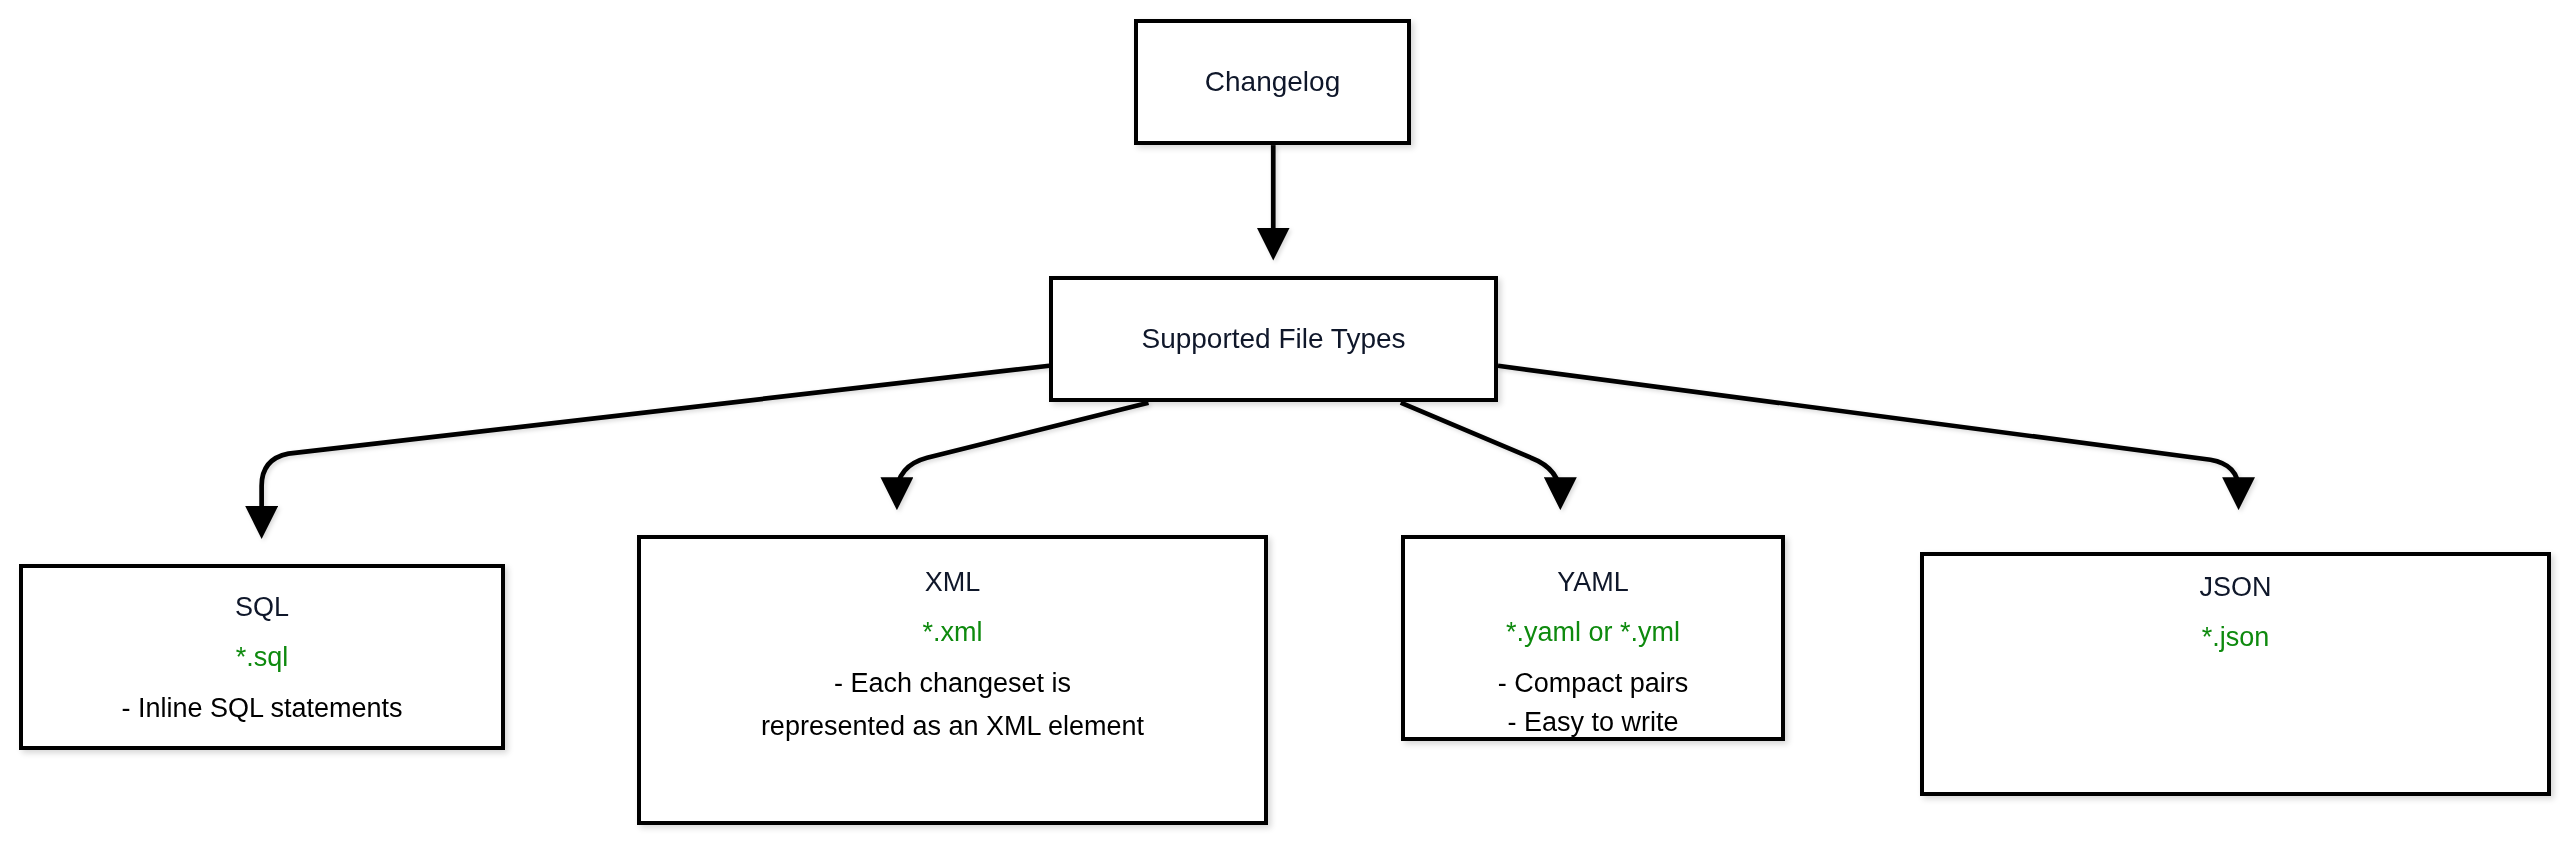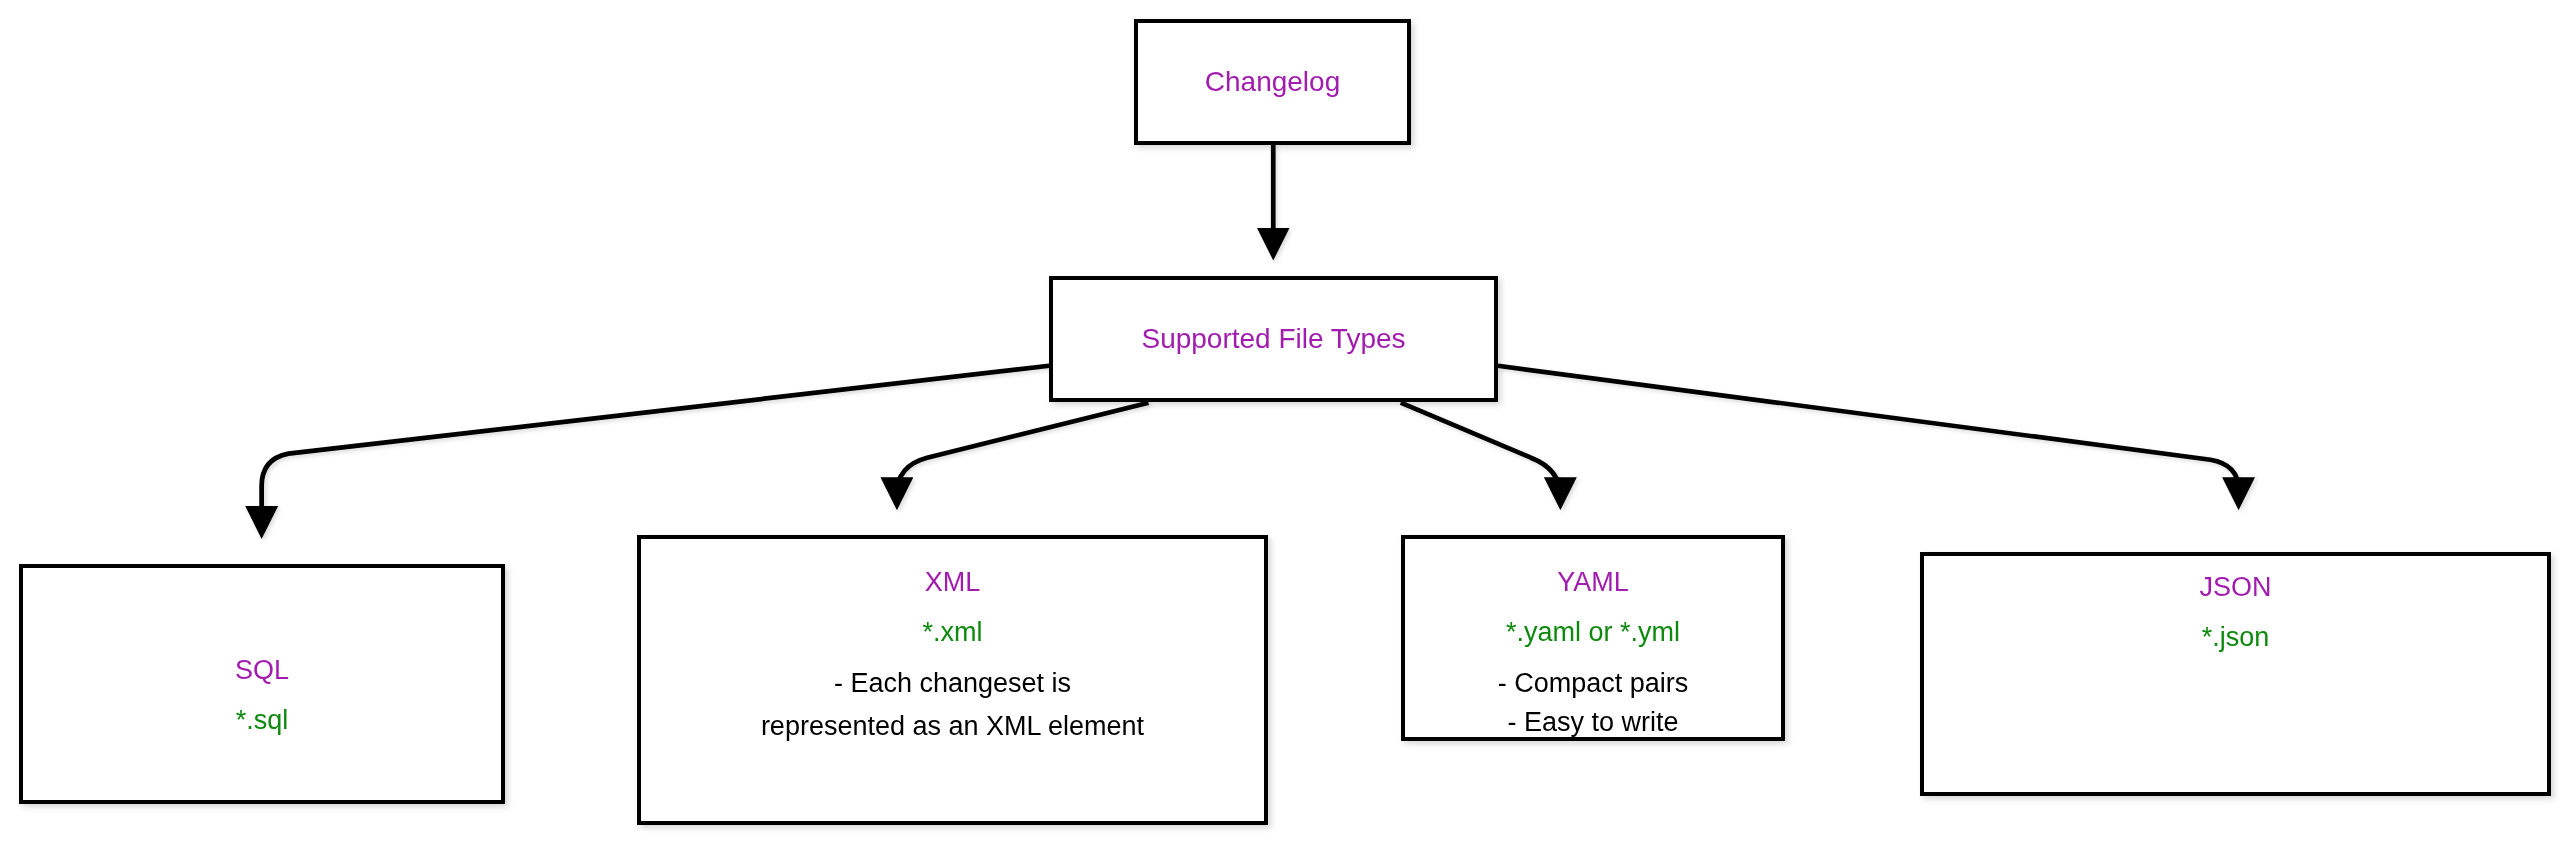--- a/index.html
+++ b/index.html
@@ -34,21 +34,21 @@
     border: 4.7px solid #000000;
     box-shadow: 3.4px 3.4px 6px rgba(0,0,0,0.16);
     display: flex;
     flex-direction: column;
     align-items: center;
     justify-content: center;
     text-align: center;
     z-index: 2;
   }
   .node-title {
-    color: #a21caf;
+    color: #0f172a;
     font-size: 27px;
     line-height: 1.22;
     white-space: nowrap;
   }
   .node-ext {
     color: #0e8a0e;
     font-size: 27px;
     line-height: 1.22;
     white-space: nowrap;
     margin-top: 17.4px;
@@ -72,22 +72,22 @@
     left: 1134px;  top: 19px;   width: 277px;  height: 126px;
   }
   #node-changelog .node-title { font-size: 28px; }
 
   #node-supported {
     left: 1049px;  top: 276px;  width: 449px;  height: 126px;
   }
   #node-supported .node-title { font-size: 28px; }
 
   #node-sql {
-    left: 19px;    top: 564px;  width: 486px;  height: 240px;
-    justify-content: center;
+    left: 19px;    top: 564px;  width: 486px;  height: 186px;
+    justify-content: flex-start;
     padding-top: 23px;
   }
   #node-xml {
     left: 637px;   top: 535px;  width: 631px;  height: 290px;
     justify-content: flex-start;
     padding-top: 27px;
   }
   #node-yaml {
     left: 1401px;  top: 535px;  width: 384px;  height: 206px;
     justify-content: flex-start;
@@ -133,20 +133,23 @@
     <span class="node-title">Changelog</span>
   </div>
 
   <div class="node" id="node-supported">
     <span class="node-title">Supported File Types</span>
   </div>
 
   <div class="node" id="node-sql">
     <span class="node-title">SQL</span>
     <span class="node-ext">*.sql</span>
+    <span class="node-desc">
+      <span class="desc-line">- Inline SQL statements</span>
+    </span>
   </div>
 
   <div class="node" id="node-xml">
     <span class="node-title">XML</span>
     <span class="node-ext">*.xml</span>
     <span class="node-desc">
       <span class="desc-line">- Each changeset is</span>
       <span class="desc-line">represented as an XML element</span>
     </span>
   </div>

